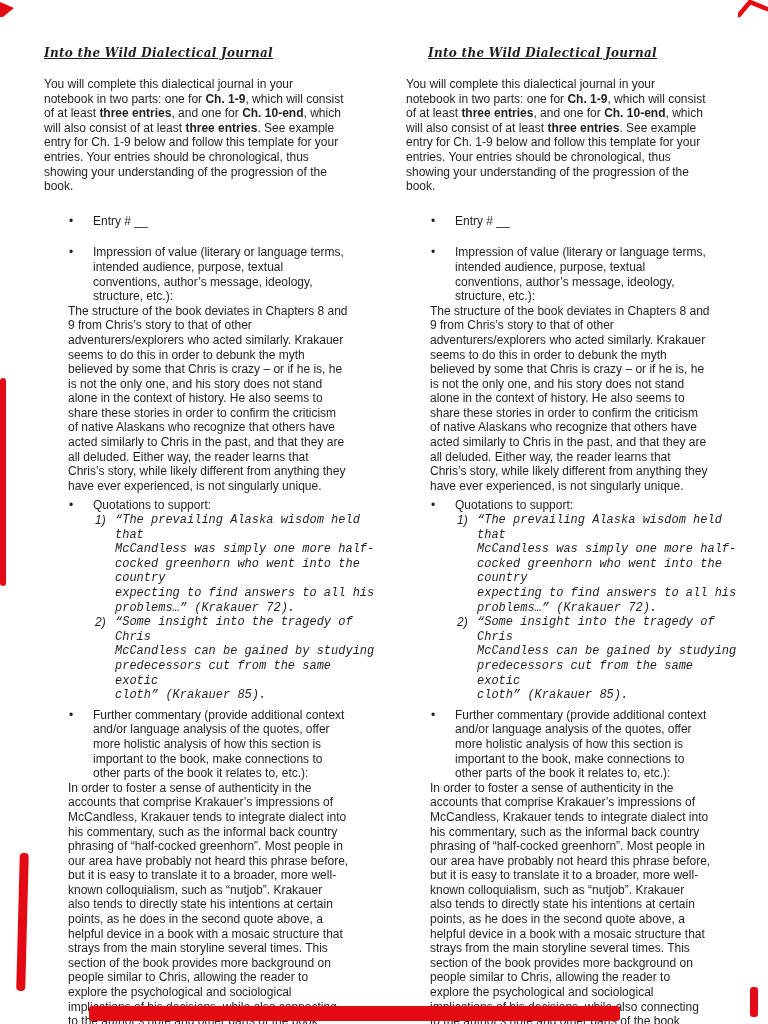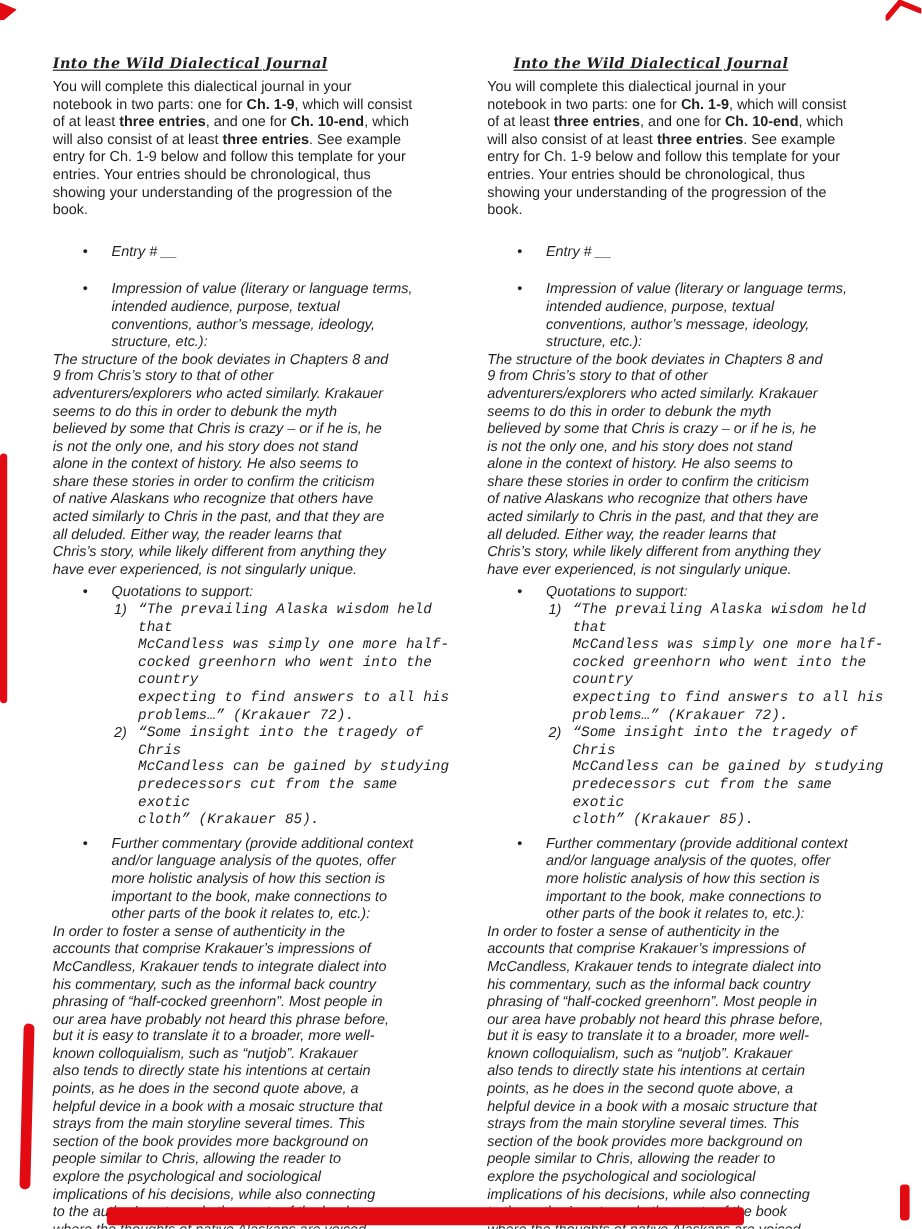--- a/index.html
+++ b/index.html
@@ -20,32 +20,32 @@
   .doc-title {
     font-family: "DejaVu Serif", serif;
     font-style: italic; font-weight: bold;
     font-size: 12px; line-height: 19px;
     letter-spacing: 0.3px;
     text-decoration: underline;
     margin: 0; white-space: nowrap;
   }
   .col-right .doc-title { margin-left: 22px; }
 
-  .intro { margin-top: 2px; }
+  .intro { margin-top: 14px; }
   .intro .rline { white-space: nowrap; }
 
   .bullet { position: relative; padding-left: 49px; }
   .bullet .marker { position: absolute; left: 25px; top: 0; }
-  .bullet .btext { white-space: pre-line; font-style: italic; }
+  .bullet .btext { white-space: pre-line; }
   .b-entry { margin-top: 20px; }
   .b-impression { margin-top: 17px; }
   .b-quotations { margin-top: 5px; }
   .b-further { margin-top: 5px; }
 
-  .resp { font-style: italic; white-space: pre-line; }
+  .resp { margin-left: 24px; white-space: pre-line; }
 
   .quote { position: relative; padding-left: 71px; font-style: italic; }
   .quote .qnum { position: absolute; left: 51px; top: 0; }
   .quote .qtext { white-space: pre-line; font-family: Liberation Mono, monospace; }
 
   
   .mark { position: absolute; background: var(--mark); }
   .mk-tl { left: 0; top: 2px; width: 14px; height: 15px;
            clip-path: polygon(0 0, 100% 40%, 20% 100%, 0 100%); }
   .mk-tr { left: 738px; top: 0; width: 30px; height: 18px; background: none; }

